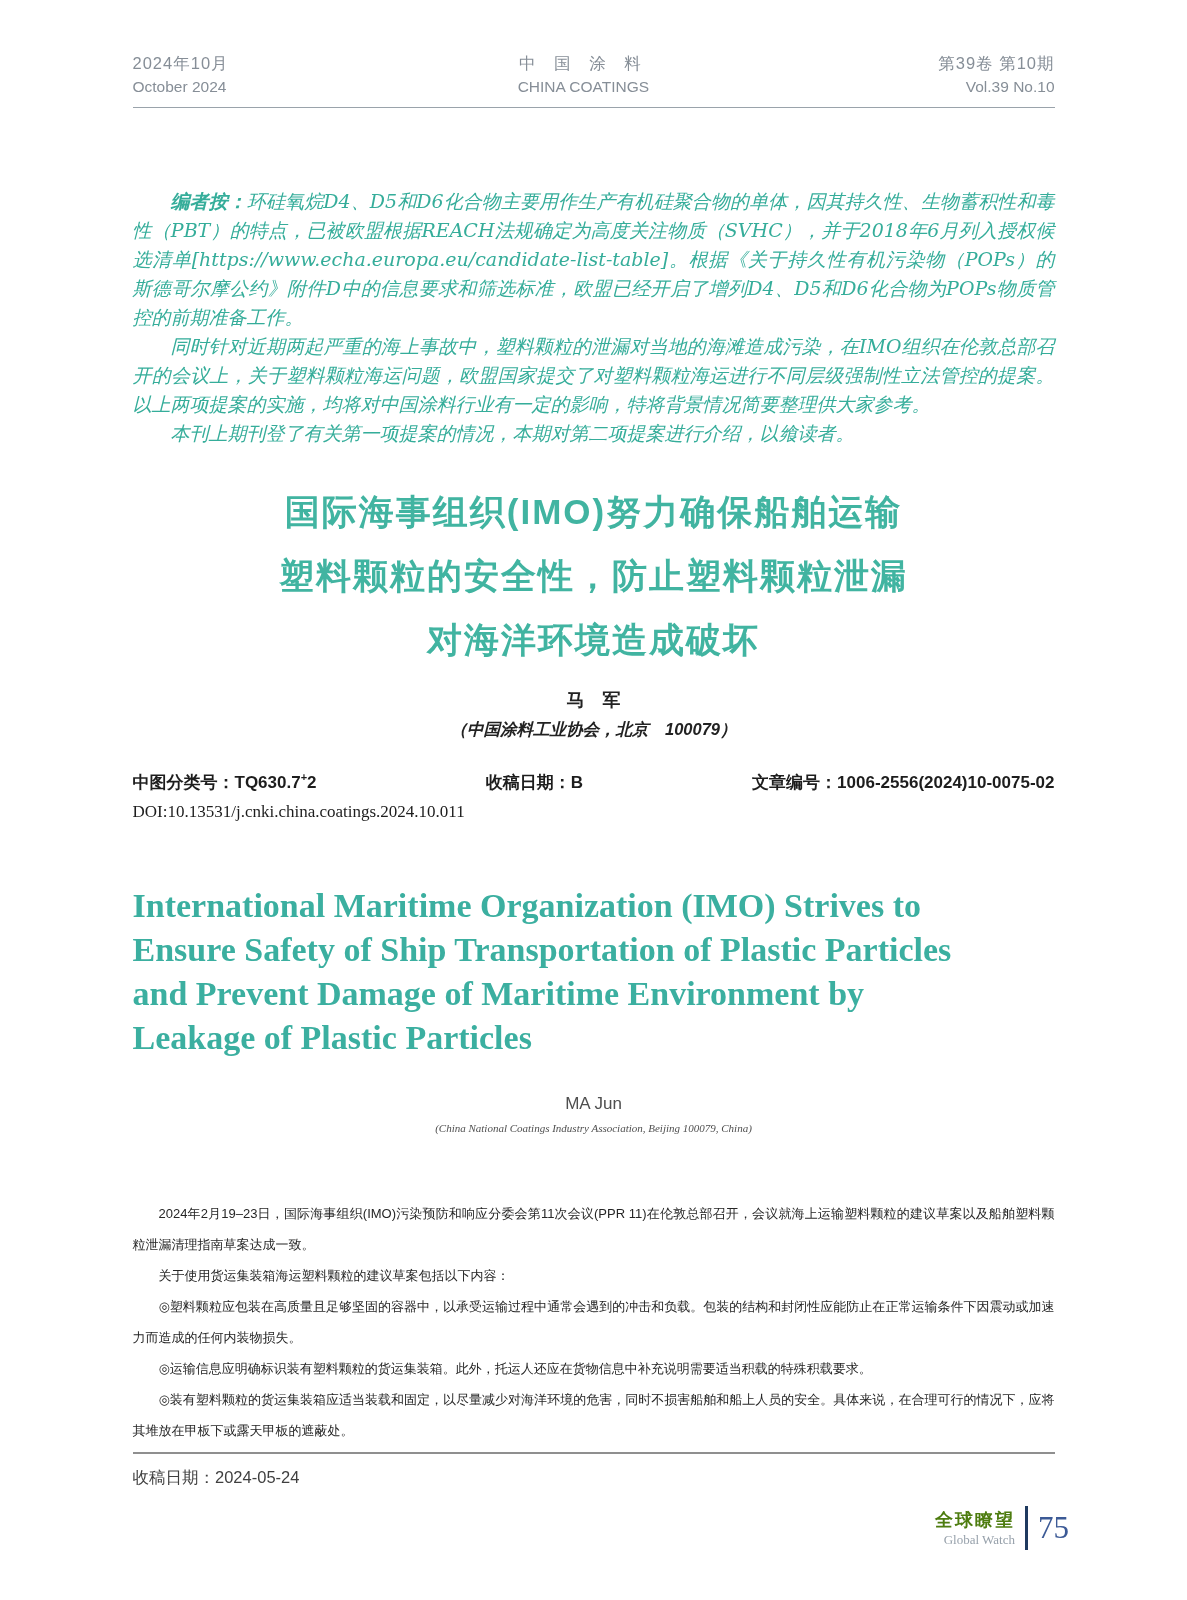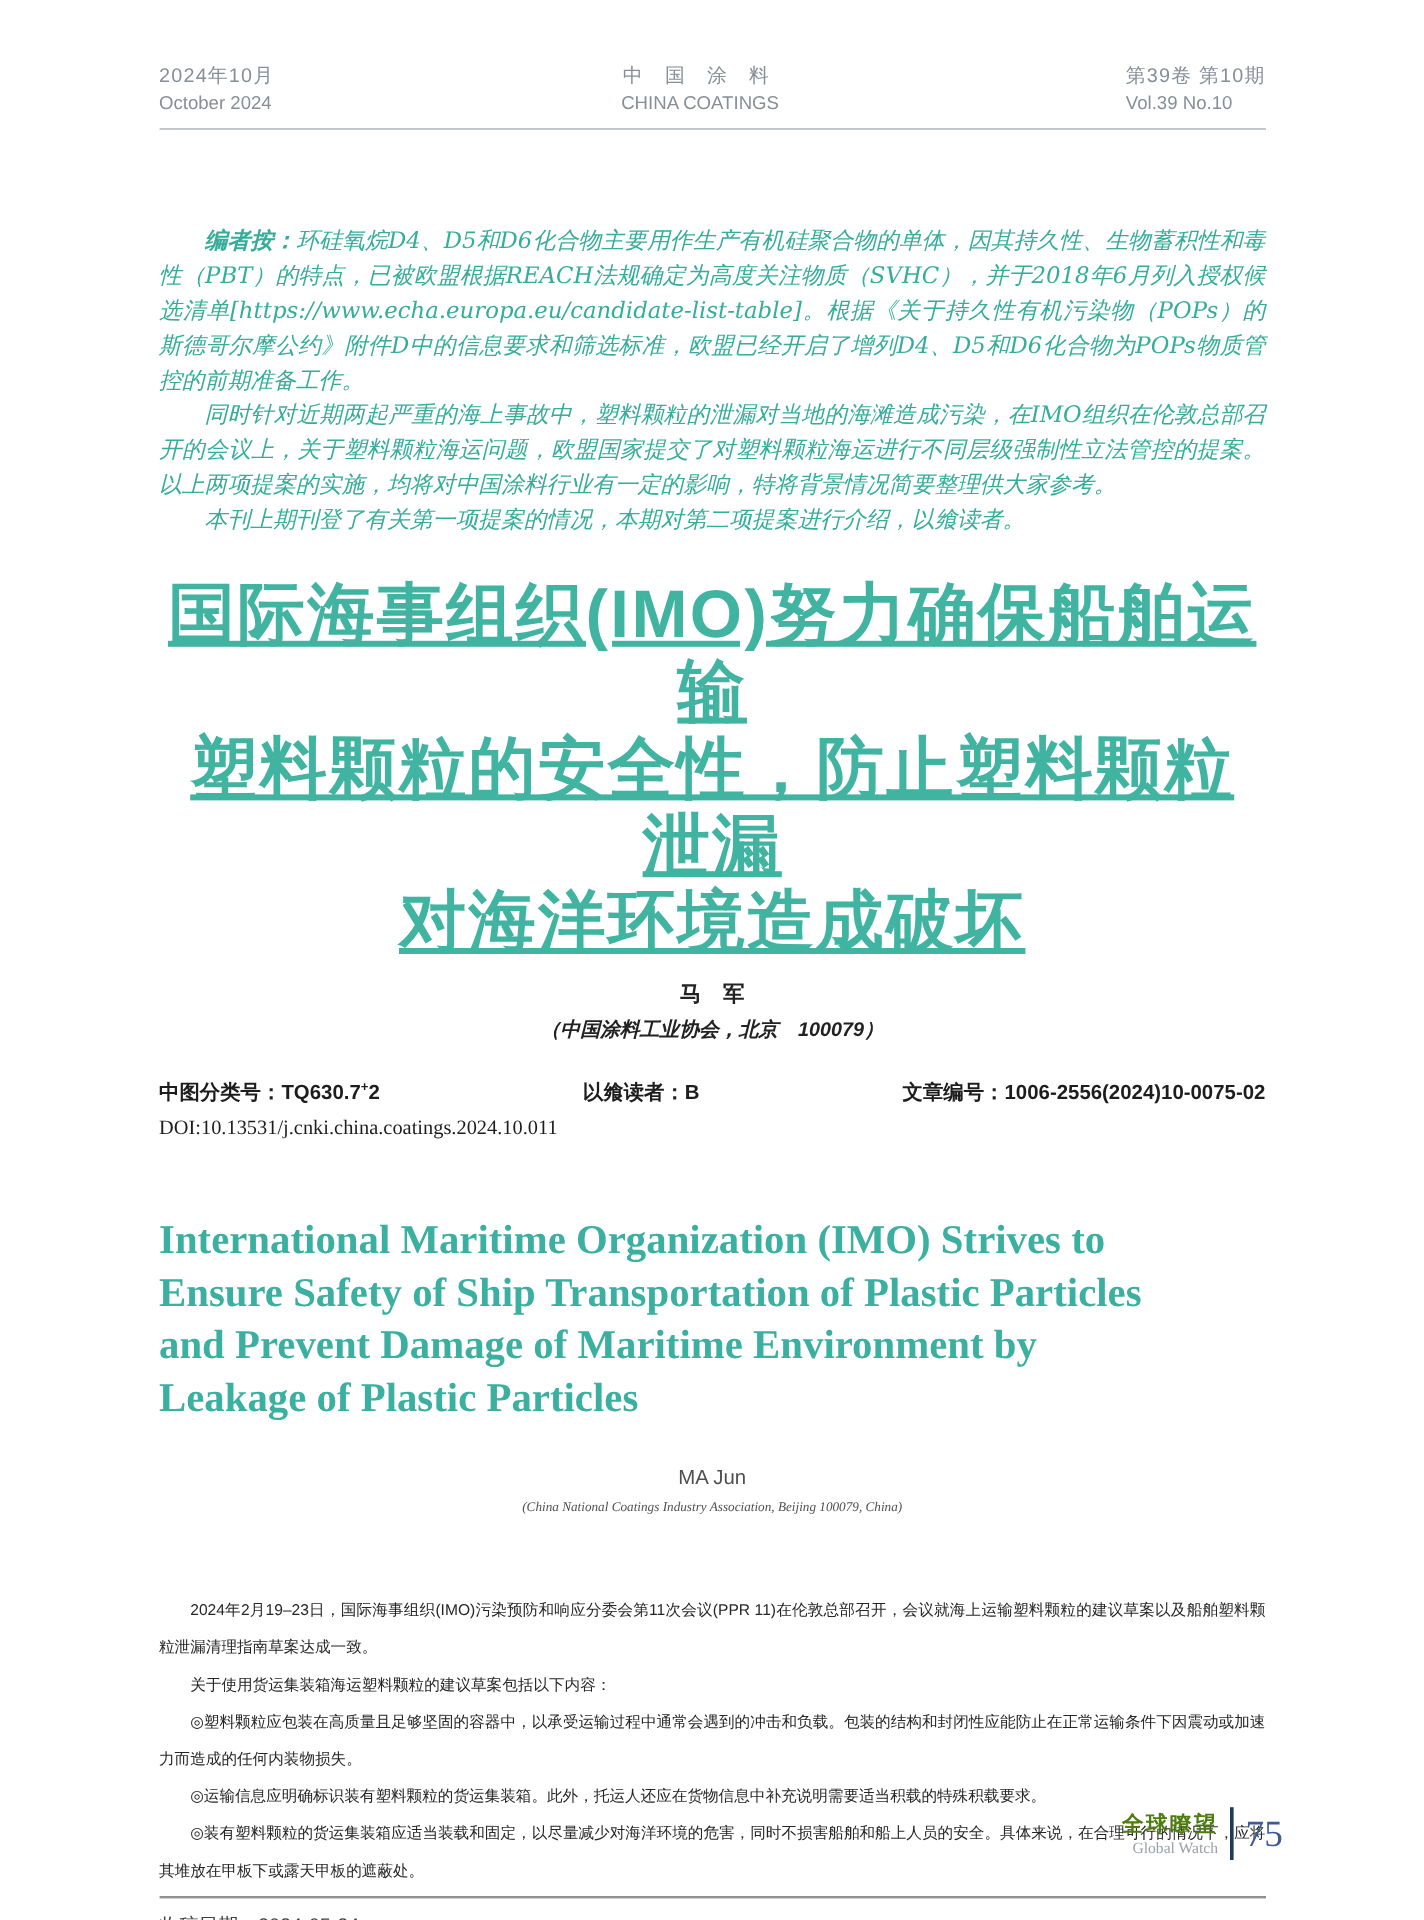--- a/index.html
+++ b/index.html
@@ -15,21 +15,21 @@
   
   .running-head{
     display:flex;justify-content:space-between;align-items:flex-end;
     padding-top:52px;padding-bottom:9px;
     border-bottom:1.5px solid #9aa3ab;
     color:#868e97;
   }
   .rh-col{line-height:23px;}
   .rh-left{text-align:left;}
   .rh-center{text-align:center;}
-  .rh-right{text-align:left;}
+  .rh-right{text-align:right;}
   .rh-zh{font-size:16.5px;letter-spacing:1px;}
   .rh-en{font-size:15.5px;}
   .rh-center .rh-zh{letter-spacing:7px;}
 
   
   .editor-note{
     margin-top:79px;
     color:#35ad9a;
     font-family:"DejaVu Serif","Liberation Serif",serif;
     font-style:italic;
@@ -37,24 +37,23 @@
     text-align:justify;
   }
   .editor-note p{margin:0;text-indent:2em;}
   .editor-note .en-label{font-weight:bold;}
 
   
   .title-zh{
     margin:32px 0 0 0;
     text-align:center;
     color:#41b4a1;
-    font-size:56px;line-height:64px;
+    font-size:35px;line-height:64px;
     font-weight:900;letter-spacing:2px;
     white-space:pre-line;
-    text-decoration:underline;
   }
   .author-zh{
     margin-top:16px;text-align:center;
     font-size:18px;font-weight:bold;color:#222;
   }
   .affil-zh{
     margin-top:7px;text-align:center;
     font-size:16.5px;font-weight:bold;color:#222;font-style:italic;
   }
 
@@ -155,21 +154,21 @@
 
     <h1 class="title-zh">国际海事组织(IMO)努力确保船舶运输
 塑料颗粒的安全性，防止塑料颗粒泄漏
 对海洋环境造成破坏</h1>
 
     <div class="author-zh">马　军</div>
     <div class="affil-zh">（中国涂料工业协会，北京　100079）</div>
 
     <div class="meta-row">
       <span><span>中图分类号：TQ630.7</span><sup>+</sup><span>2</span></span>
-      <span>以飨读者：B</span>
+      <span>收稿日期：B</span>
       <span>文章编号：1006-2556(2024)10-0075-02</span>
     </div>
     <div class="doi-line">DOI:10.13531/j.cnki.china.coatings.2024.10.011</div>
 
     <h2 class="title-en">International Maritime Organization (IMO) Strives to
 Ensure Safety of Ship Transportation of Plastic Particles
 and Prevent Damage of Maritime Environment by
 Leakage of Plastic Particles</h2>
 
     <div class="author-en">MA Jun</div>

